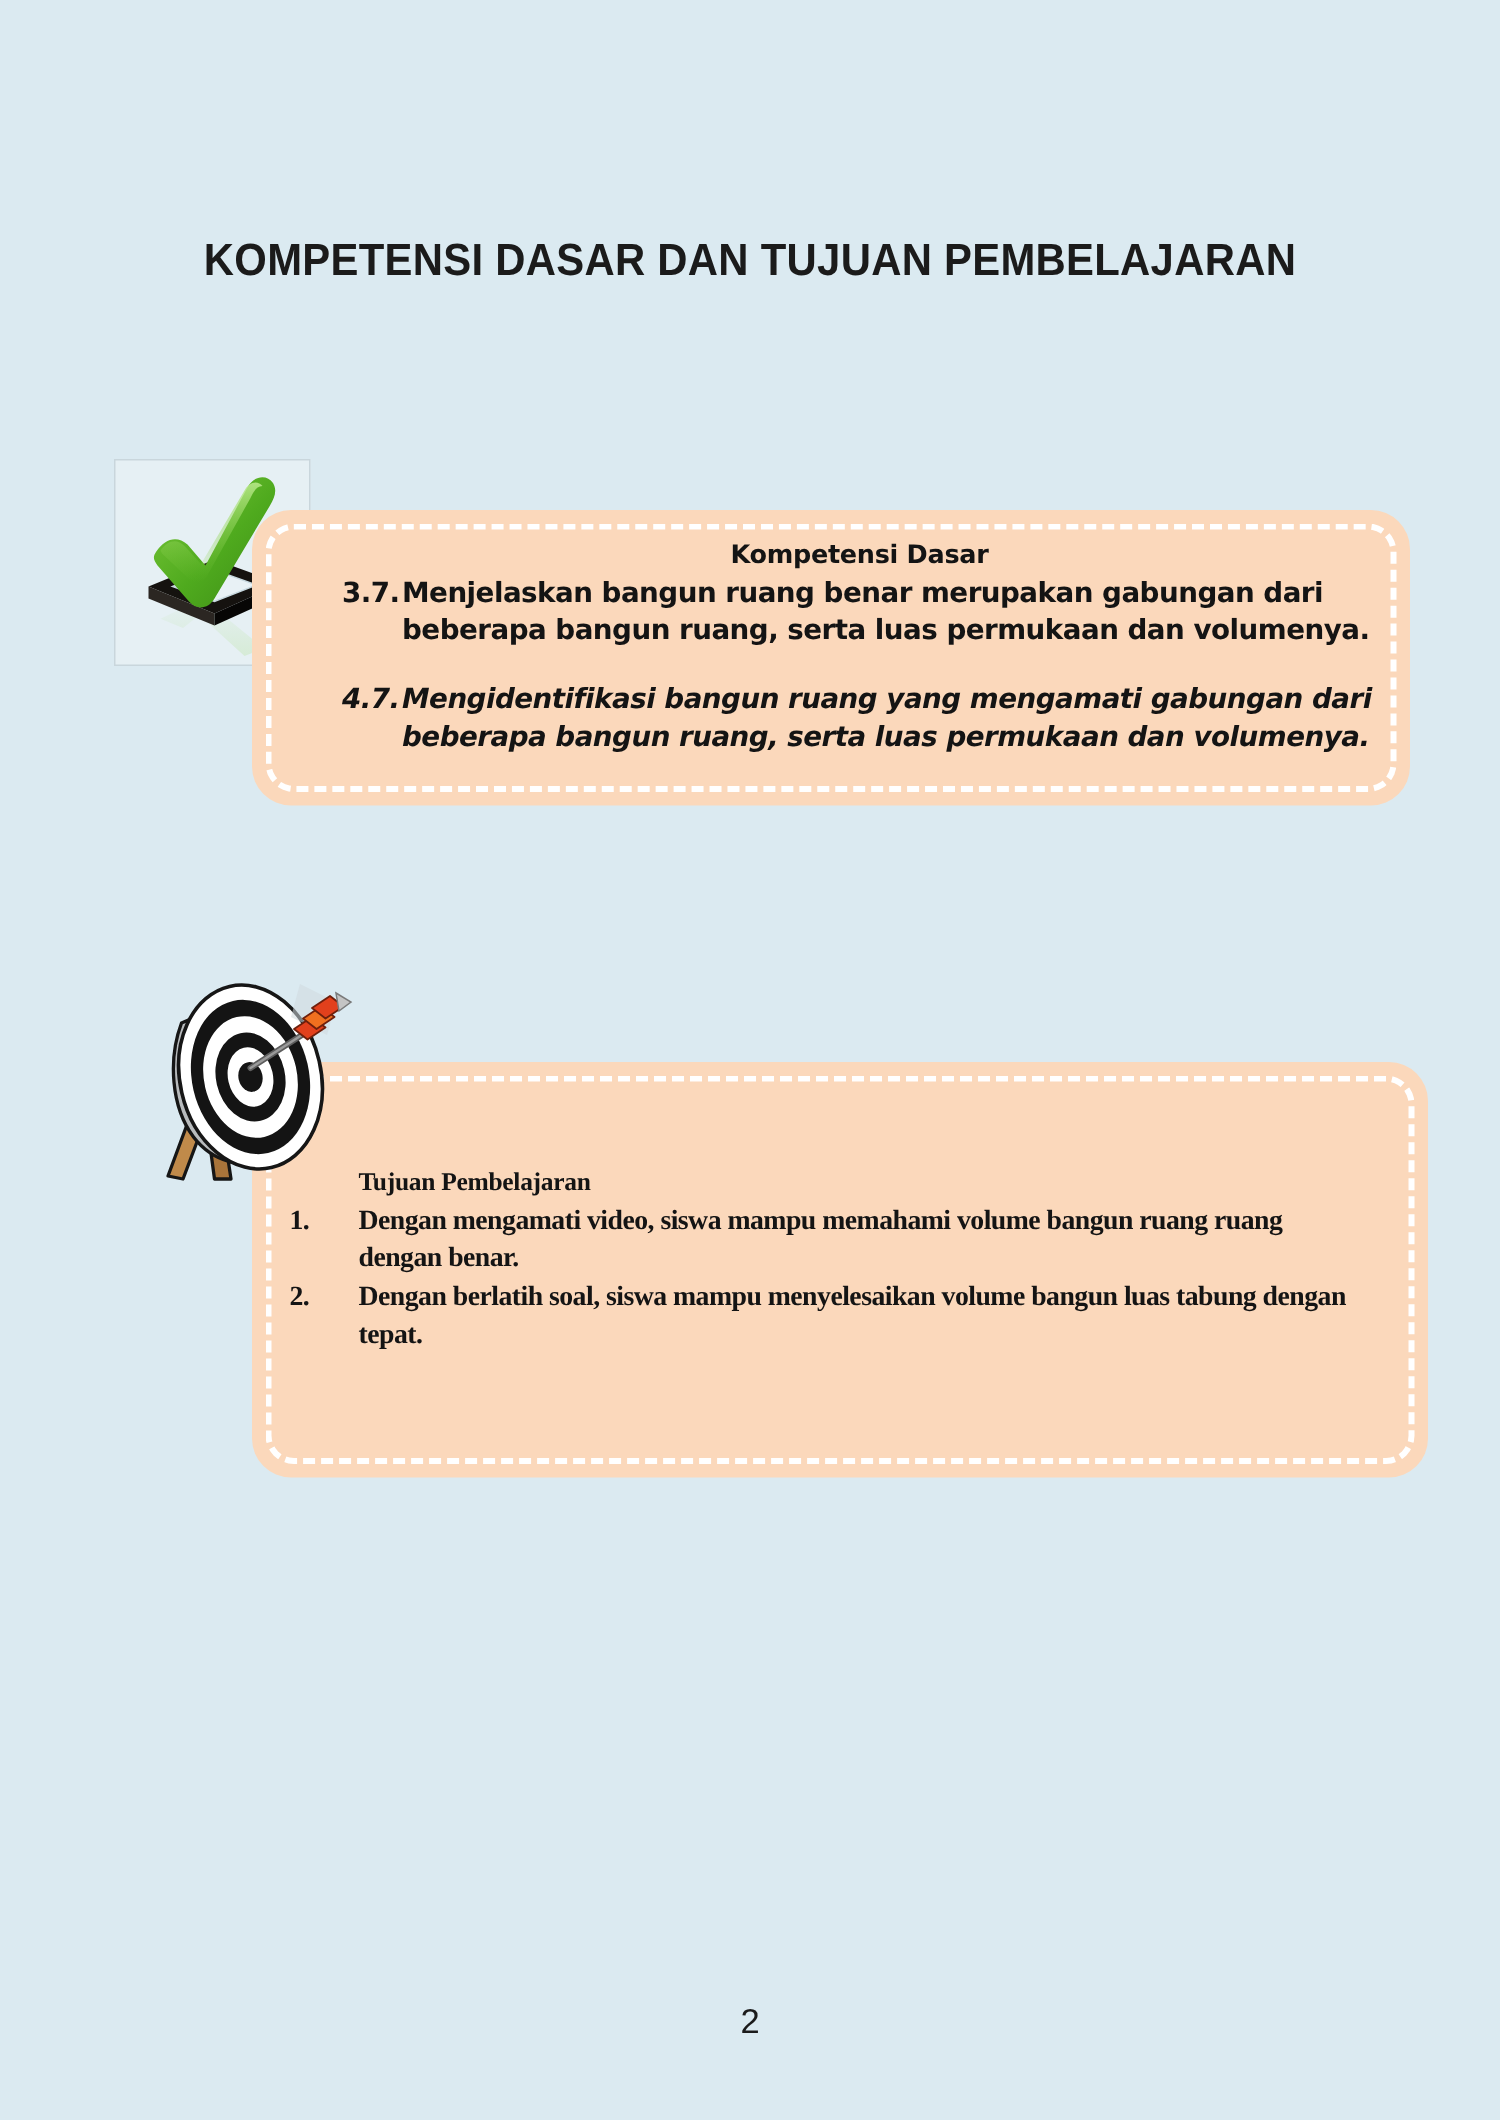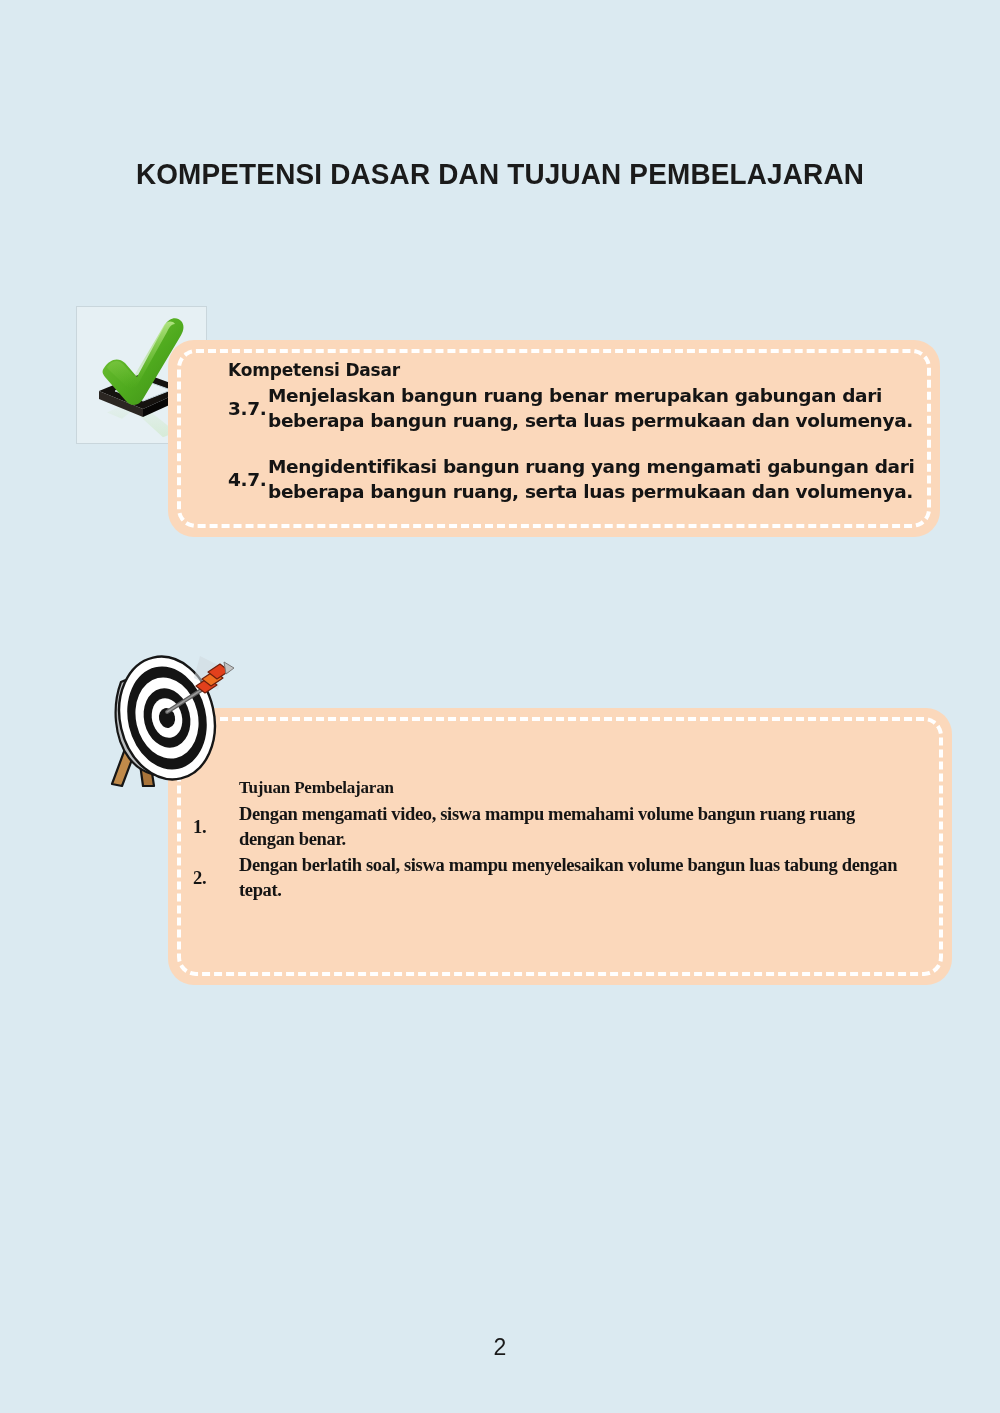--- a/index.html
+++ b/index.html
@@ -64,35 +64,34 @@
     font-size: 17px;
     line-height: 24px;
     letter-spacing: -0.2px;
   }
   .num-row {
     display: flex;
     font-size: 18.5px;
     line-height: 25px;
     letter-spacing: -0.35px;
     font-weight: 600;
-    align-items: center;
   }
   .num-row .marker {
     flex: 0 0 auto;
     font-weight: 700;
   }
   .num-row .copy {
     flex: 1 1 auto;
   }
 
   
   .kd-body { left: 228px; top: 358px; width: 690px; }
-  .kd-body .sec-head { margin-bottom: 1px; }
+  .kd-body .sec-head { margin-bottom: 1px; text-align: center; }
   .kd-body .num-row { margin-top: 0px; }
-  .kd-body .num-row + .num-row { margin-top: 21px; }
+  .kd-body .num-row + .num-row { margin-top: 21px; font-style: italic; }
   .kd-body .marker { width: 40px; }
 
   
   .tp-body { left: 193px; top: 776px; width: 715px; font-family: Liberation Serif, serif; }
   .tp-body .sec-head { margin-left: 46px; margin-bottom: 2px; }
   .tp-body .num-row { margin-top: 1px; }
   .tp-body .marker { width: 46px; }
 
   
   .check-frame {

